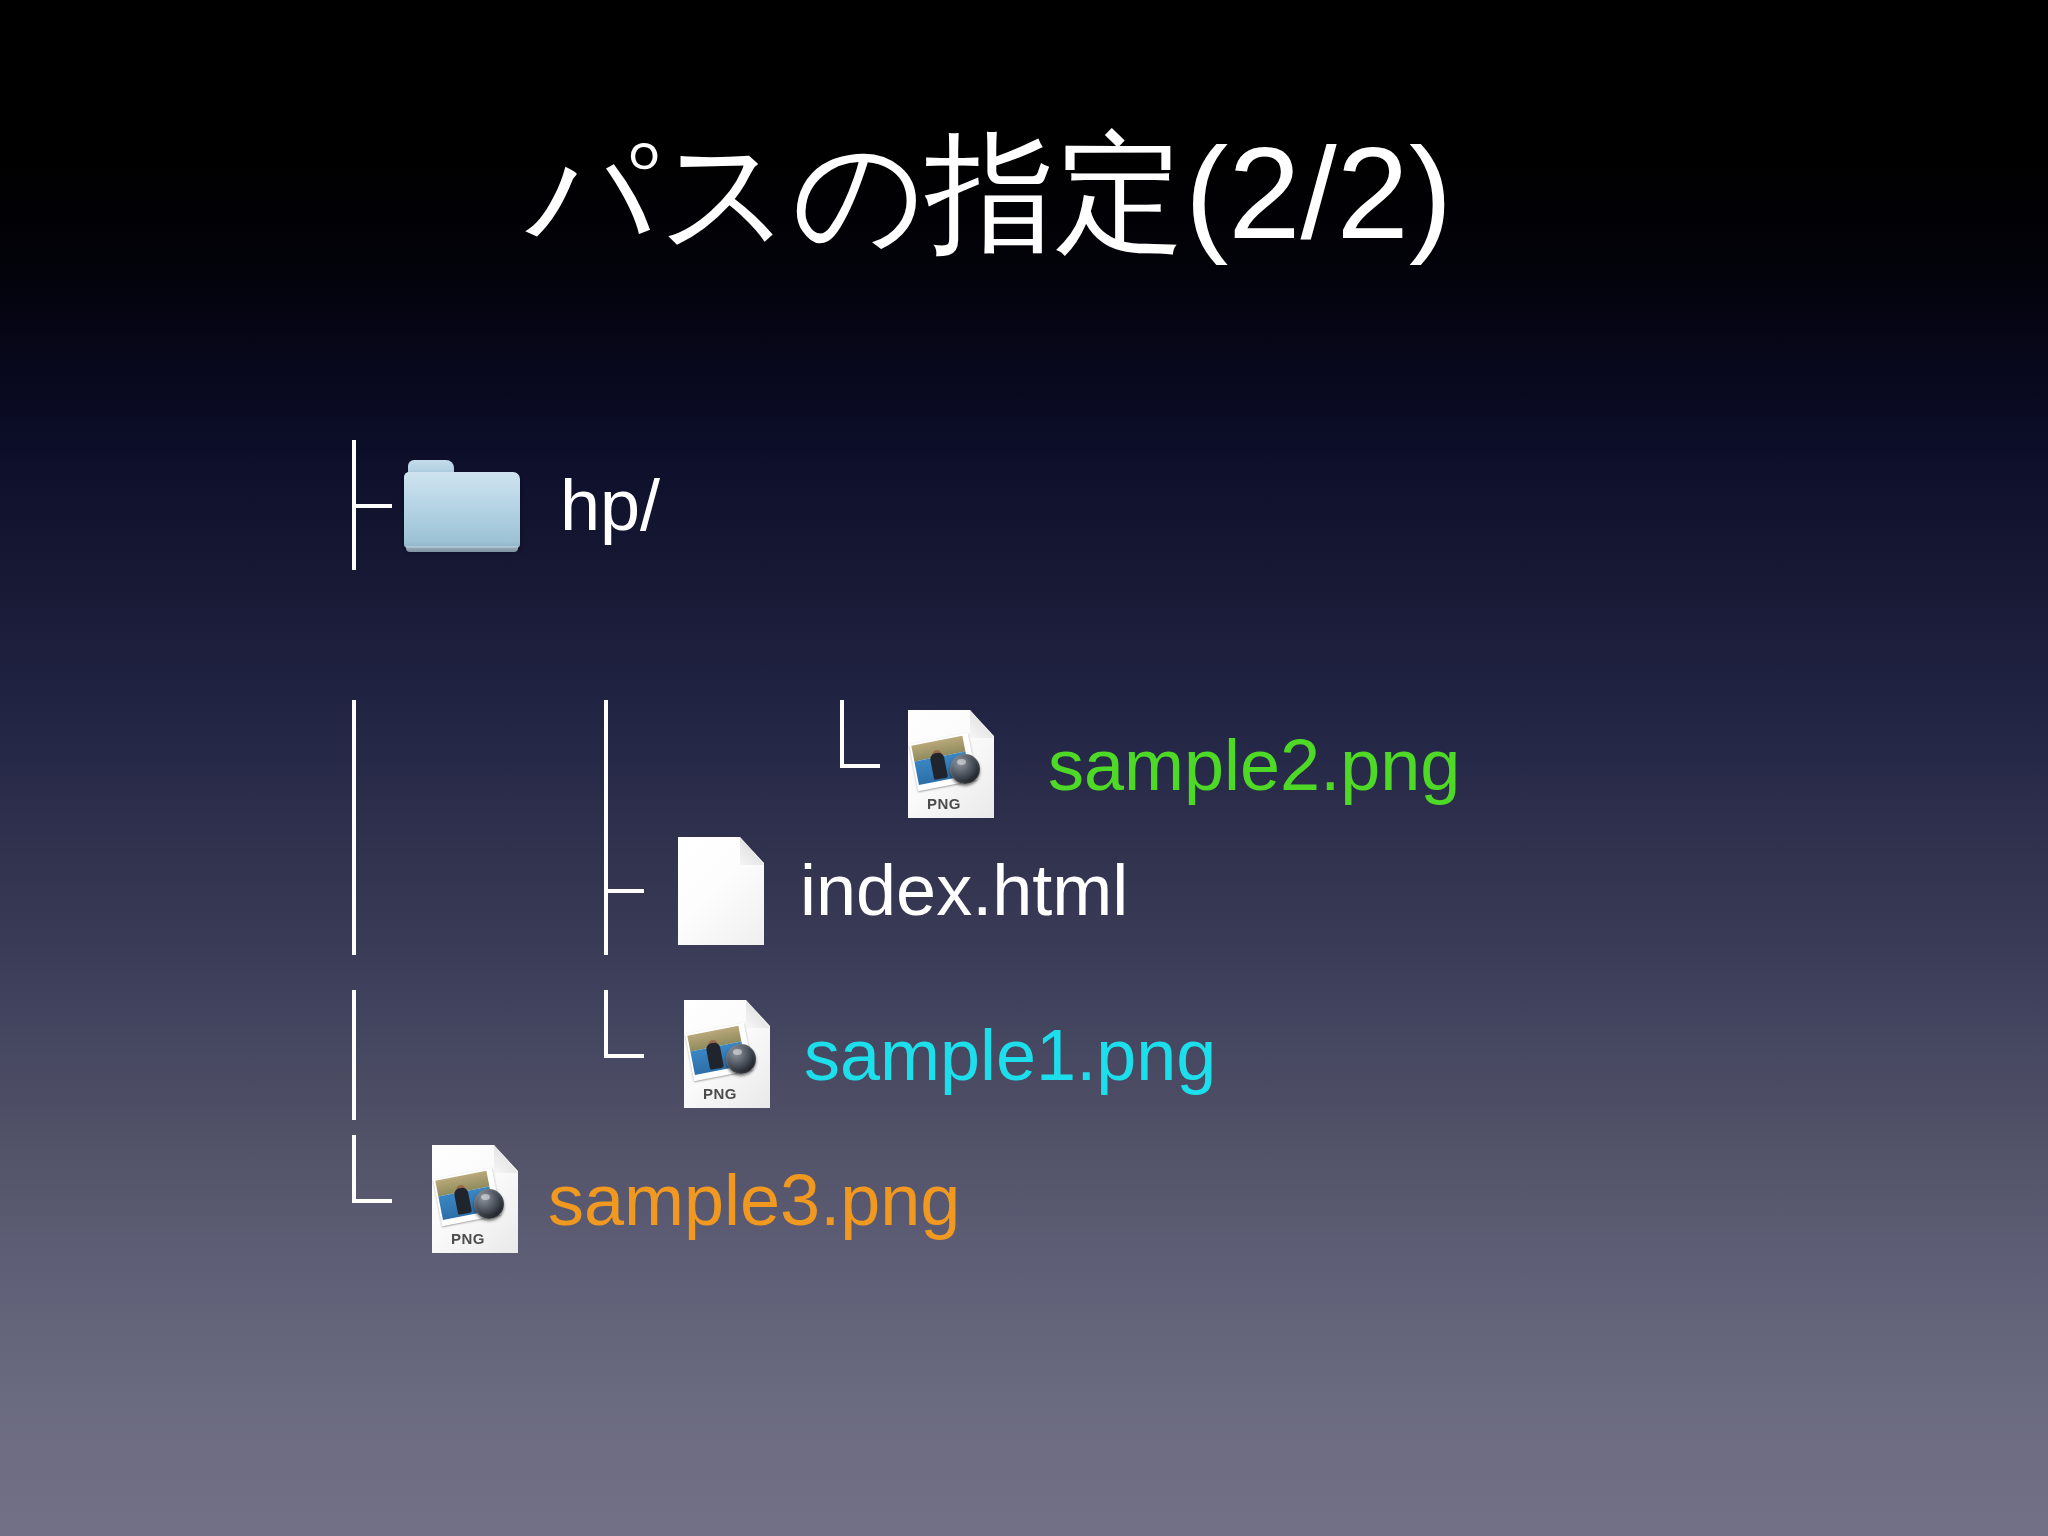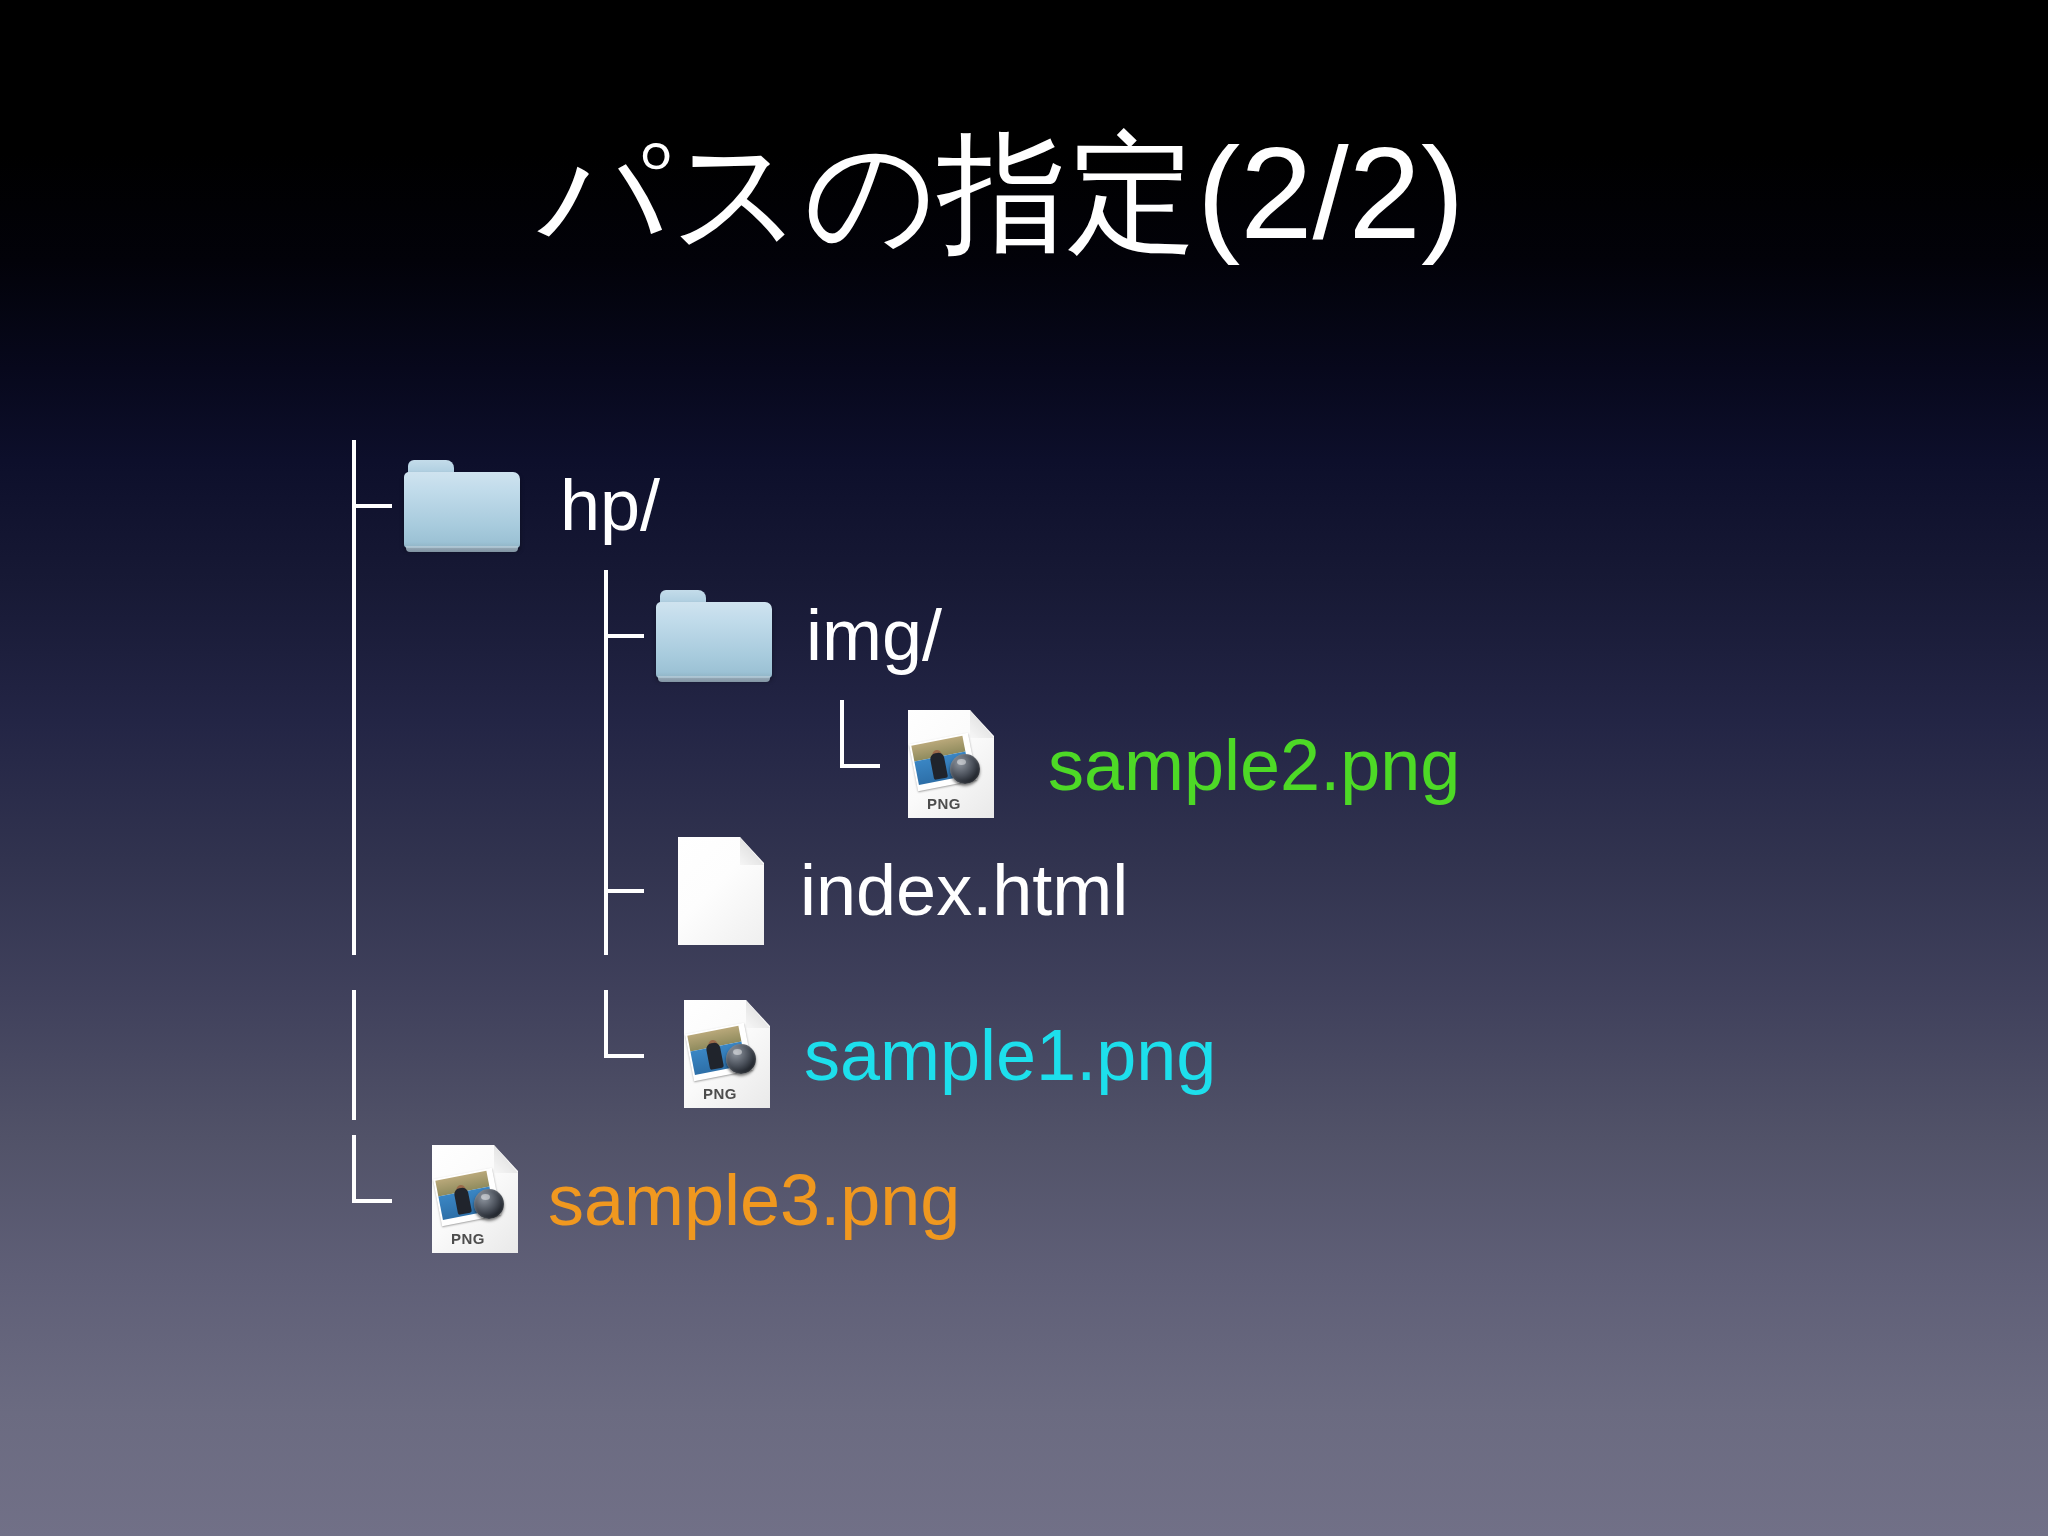--- a/index.html
+++ b/index.html
@@ -36,21 +36,20 @@
     top: 128px;
     left: 0;
     width: 1978px;
     text-align: center;
     color: #ffffff;
     font-size: 130px;
     line-height: 1.0;
     font-weight: 400;
     letter-spacing: 0px;
     white-space: nowrap;
-    padding-left: 12px;
   }
 
   
   .tree {
     position: absolute;
     top: 440px;
     left: 0;
     width: 2048px;
     height: 900px;
   }
@@ -257,35 +256,20 @@
           <i class="h-arm"></i>
       </div>
       <div class="folder" style="left:404px;">
         <div class="tab"></div>
           <div class="body"></div>
           <div class="lip"></div>
       </div>
       <div class="label" style="left:560px;">hp/</div>
     </div>
 
-    <div class="row" style="top:130px;">
-      <div class="conn" style="left:350px;">
-        <i class="v-full"></i>
-      </div>
-      <div class="conn" style="left:602px;">
-        <i class="v-tee"></i>
-          <i class="h-arm"></i>
-      </div>
-      <div class="folder" style="left:656px;">
-        <div class="tab"></div>
-          <div class="body"></div>
-          <div class="lip"></div>
-      </div>
-      <div class="label" style="left:806px;">img/</div>
-    </div>
 
     <div class="row" style="top:260px;">
       <div class="conn" style="left:350px;">
         <i class="v-full"></i>
       </div>
       <div class="conn" style="left:602px;">
         <i class="v-full"></i>
       </div>
       <div class="conn" style="left:838px;">
         <i class="v-half"></i>

